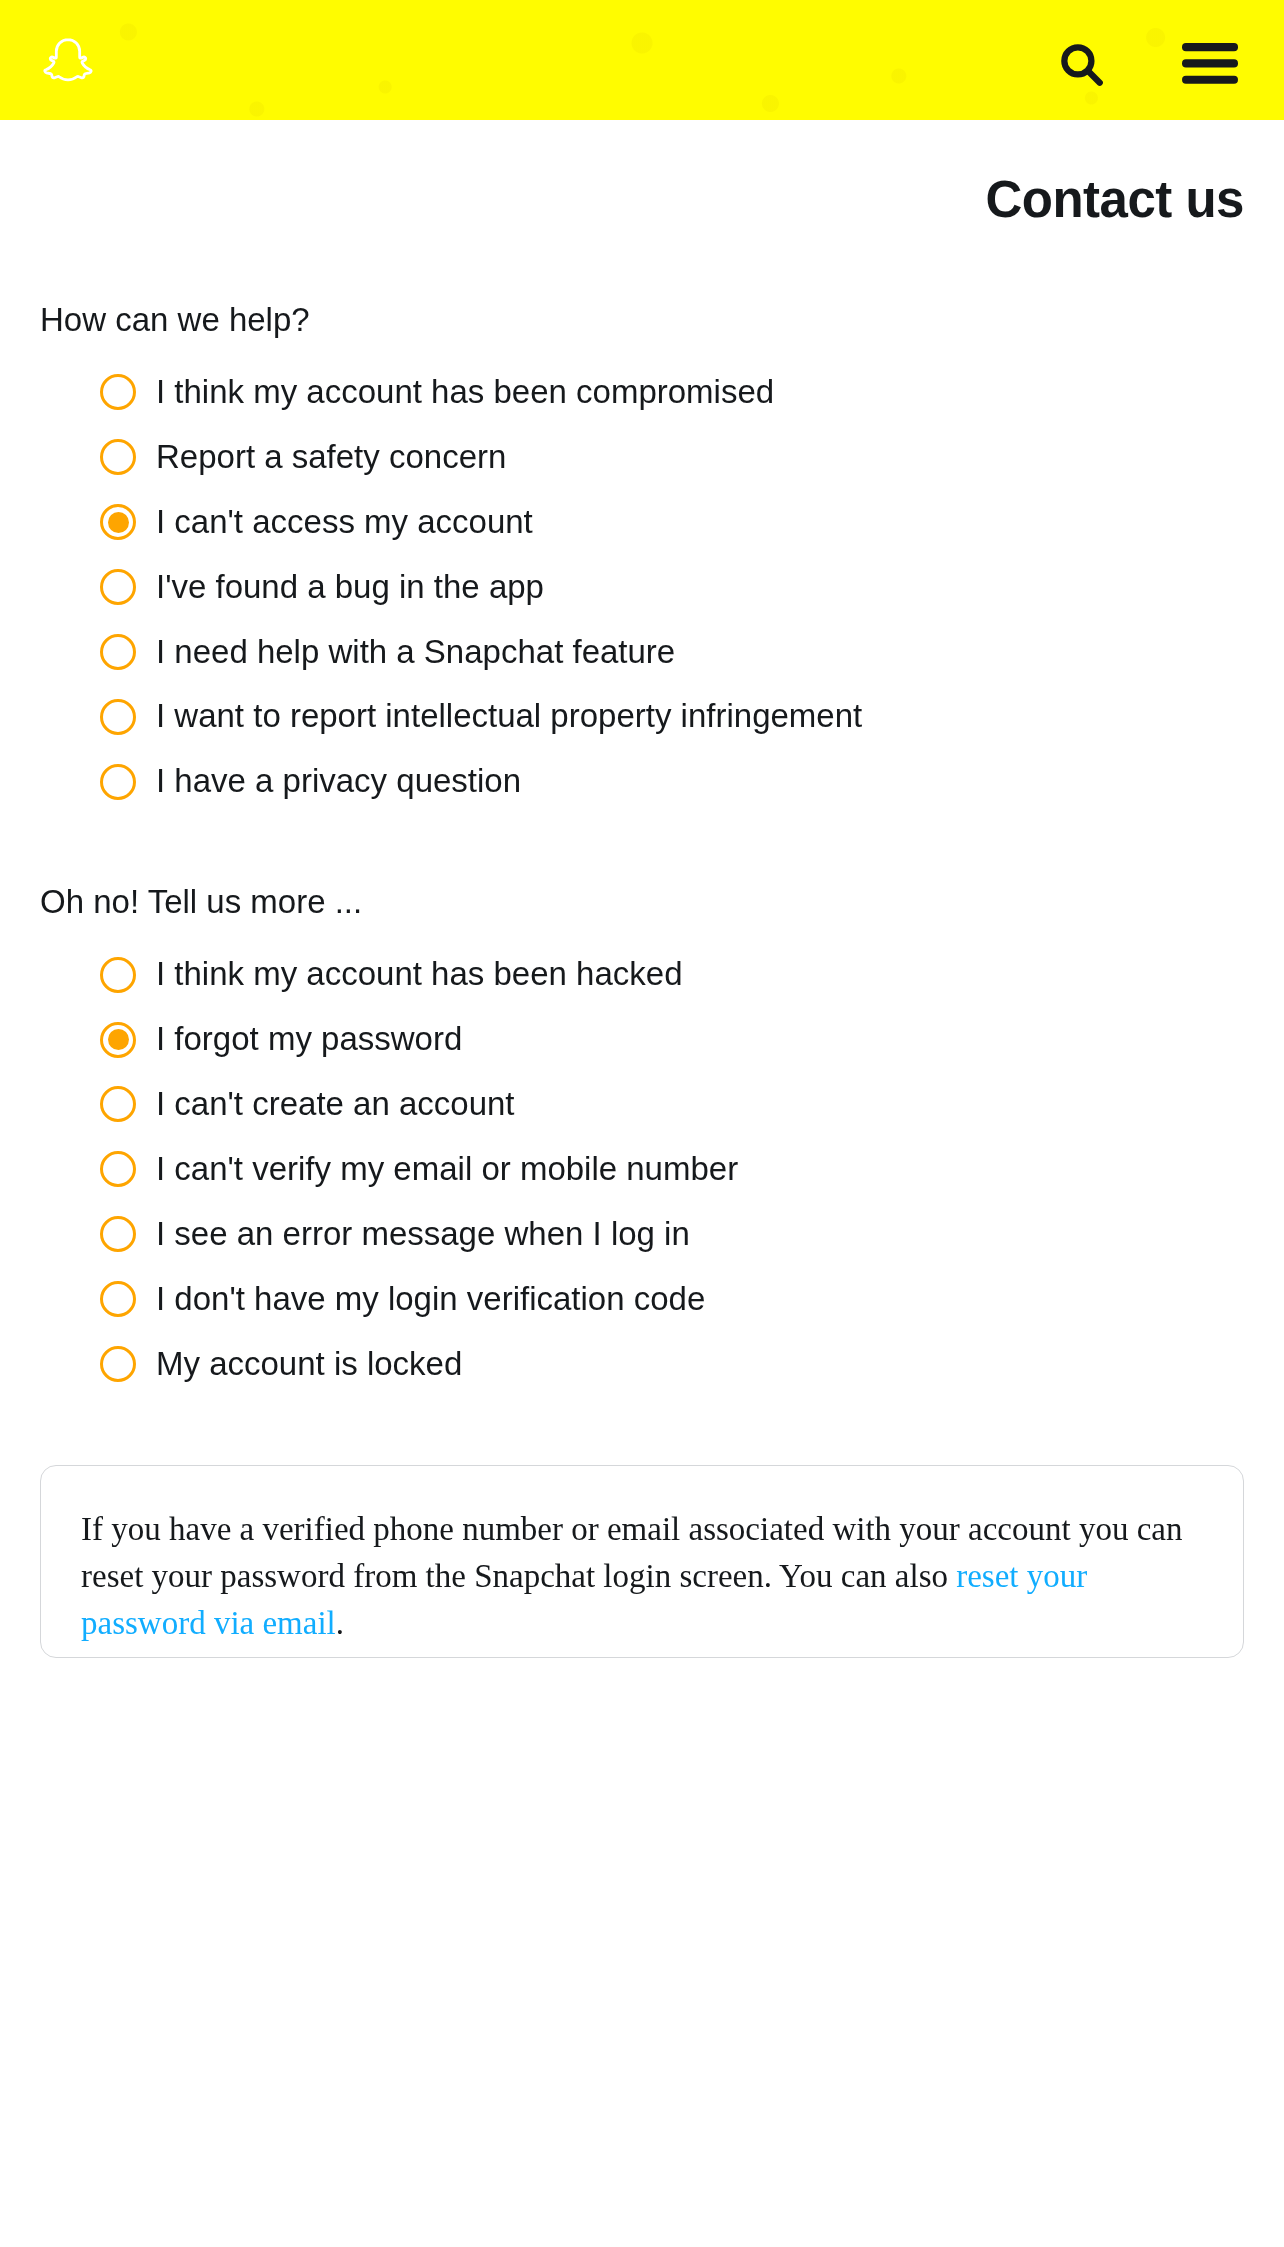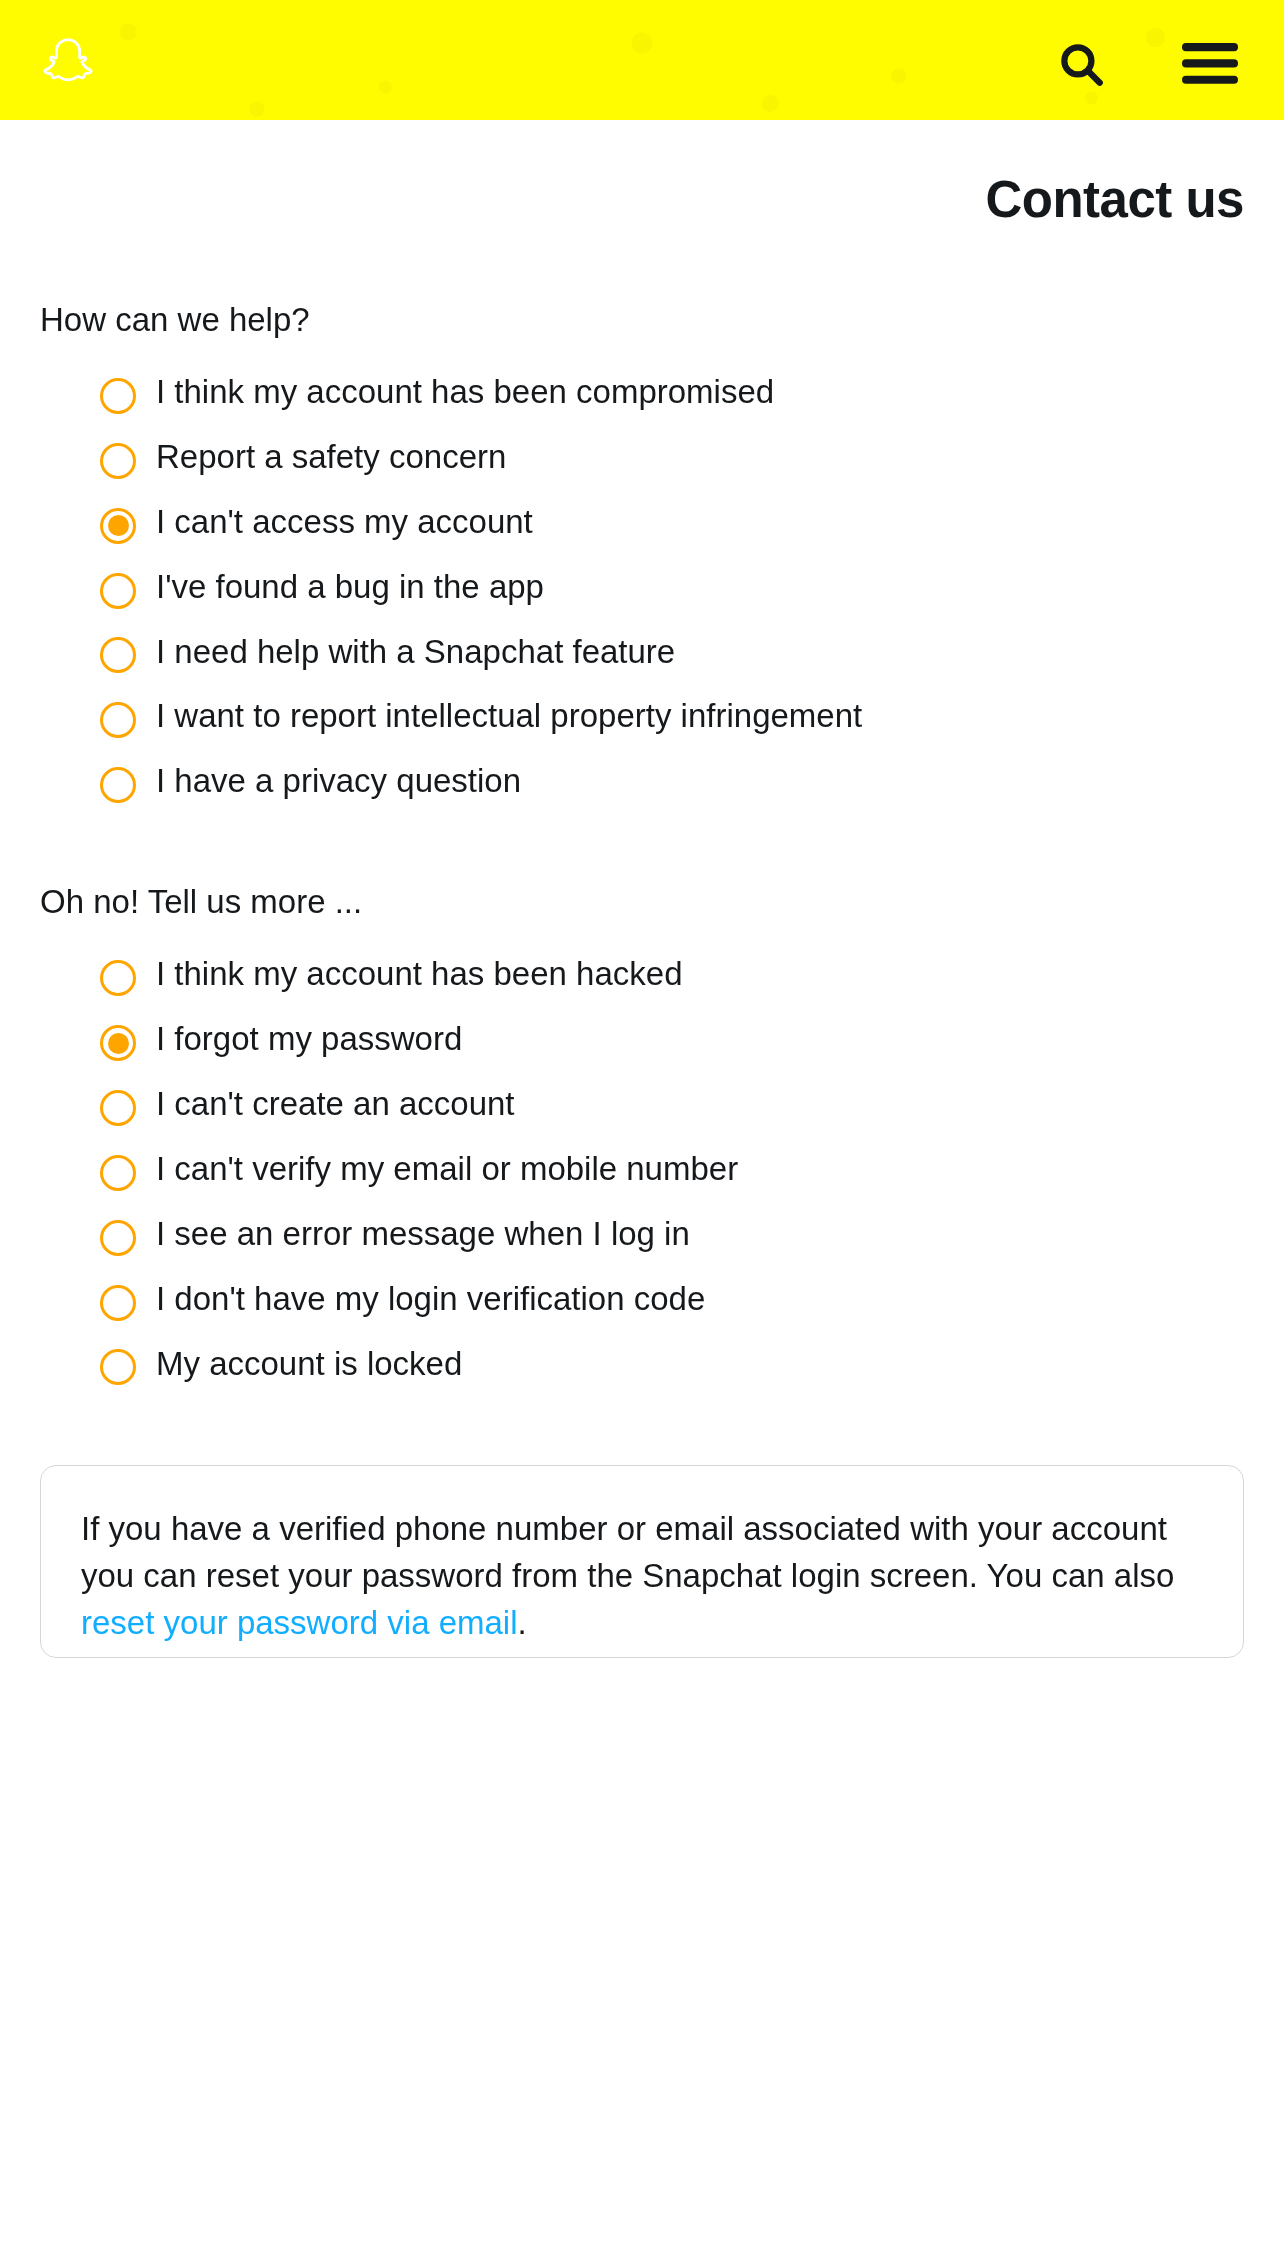--- a/index.html
+++ b/index.html
@@ -80,21 +80,21 @@
       font-weight: 400;
       color: #16191c;
       margin-bottom: 32px;
     }
     .radio-group {
       padding-left: 60px;
       margin-bottom: 80px;
     }
     .radio-item {
       display: flex;
-      align-items: flex-end;
+      align-items: center;
       gap: 20px;
       margin-bottom: 22px;
       cursor: pointer;
     }
     .radio-circle {
       width: 36px;
       height: 36px;
       border: 3.5px solid #fea500;
       border-radius: 50%;
       flex-shrink: 0;
@@ -112,20 +112,21 @@
     .radio-label {
       font-size: 33px;
       color: #16191c;
       line-height: 1.3;
     }
     .info-box {
       border: 1px solid #d5d7da;
       border-radius: 16px;
       padding: 40px 40px 10px 40px;
       margin: 0 0 0 0;
+      font-family: Liberation Serif, serif;
     }
     .info-text {
       font-size: 33px;
       color: #16191c;
       line-height: 1.42;
     }
     .info-link {
       color: #11adff;
       text-decoration: none;
     }

